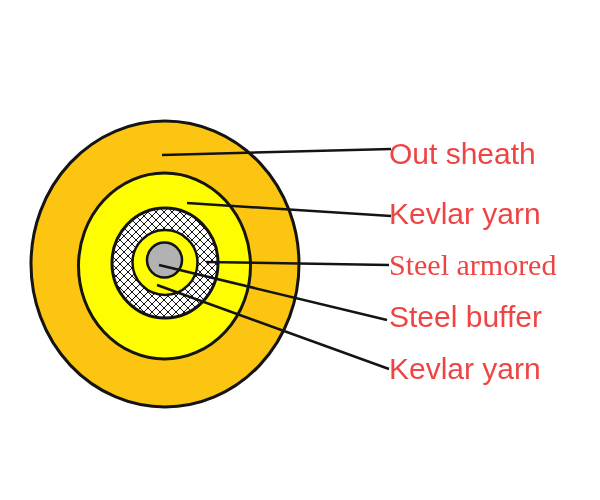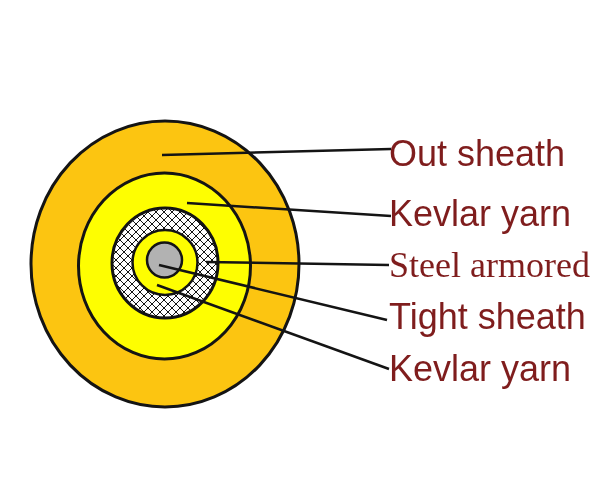--- a/index.html
+++ b/index.html
@@ -16,23 +16,23 @@
     overflow: hidden;
   }
   #diagram-svg {
     position: absolute;
     left: 0;
     top: 0;
   }
   .layer-label {
     position: absolute;
     left: 389px;
-    font-size: 36px;
+    font-size: 30px;
     line-height: 34px;
-    color: #7f1d1d;
+    color: #ef4444;
     white-space: nowrap;
     letter-spacing: 0px;
   }
   #label-out-sheath        { top: 137px; }
   #label-kevlar-yarn-outer { top: 197px; }
   #label-steel-armored     { top: 248px; font-family: Liberation Serif, serif; }
   #label-tight-buffer      { top: 300px; }
   #label-kevlar-yarn-inner { top: 352px; }
 </style>
 </head>
@@ -65,17 +65,17 @@
     <line x1="159" y1="265" x2="387" y2="320" stroke="#141414" stroke-width="2.5"></line>
     <line x1="157" y1="285" x2="389" y2="369" stroke="#141414" stroke-width="2.5"></line>
   </svg>
 
   <div class="layer-label" id="label-out-sheath">Out sheath</div>
 
   <div class="layer-label" id="label-kevlar-yarn-outer">Kevlar yarn</div>
 
   <div class="layer-label" id="label-steel-armored">Steel armored</div>
 
-  <div class="layer-label" id="label-tight-buffer">Tight sheath</div>
+  <div class="layer-label" id="label-tight-buffer">Steel buffer</div>
 
   <div class="layer-label" id="label-kevlar-yarn-inner">Kevlar yarn</div>
 
 </div>
 
 </body></html>

